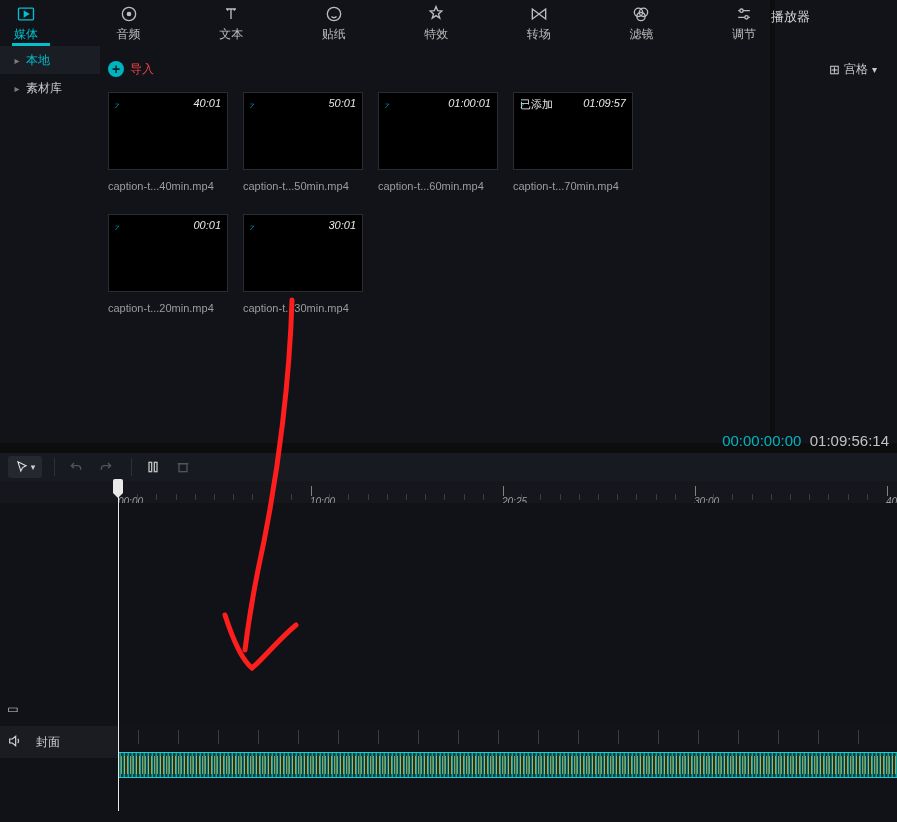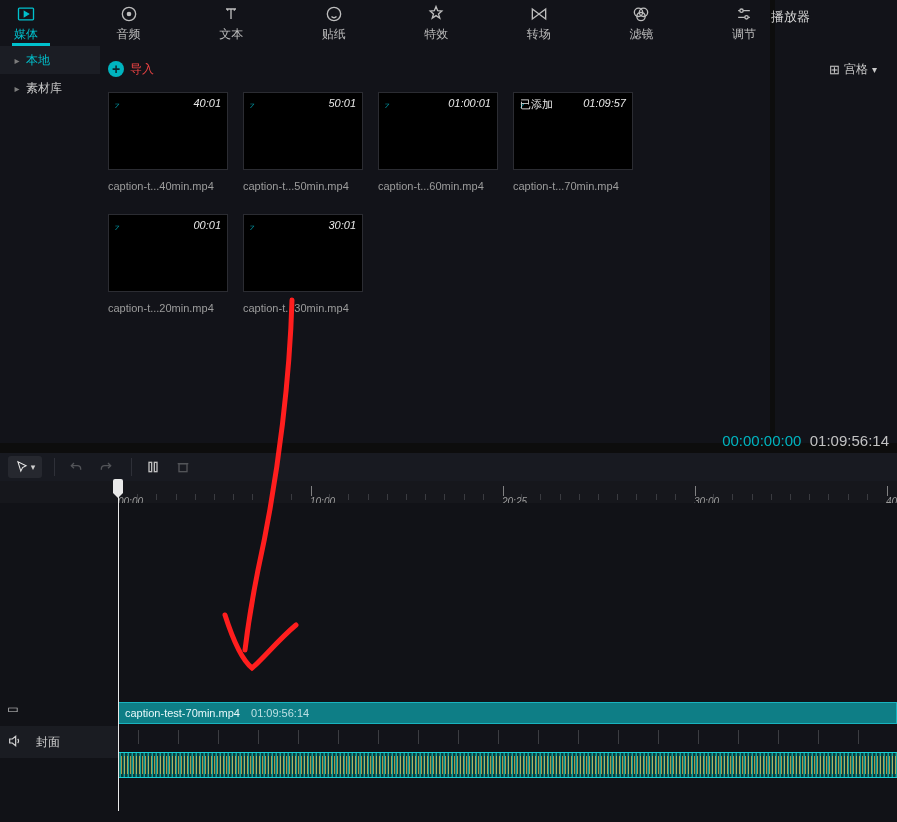--- a/index.html
+++ b/index.html
@@ -331,26 +331,20 @@
         <span class="major">| 40:00</span>
       </div>
     </div>
 
   <div class="playhead" id="playhead" style="left:118px;">
     <div class="playhead-handle"></div>
   </div>
 
   <div class="timeline"></div>
 
-  <div class="track-v">
-    <span class="clip">
-      <span>caption-test-70min.mp4</span>
-      <span class="dur2">01:09:56:14</span>
-    </span>
-  </div>
   <div class="track-s" id="tickstrip">
       <div class="tick" style="left: 20px;"></div>
       <div class="tick" style="left: 60px;"></div>
       <div class="tick" style="left: 100px;"></div>
       <div class="tick" style="left: 140px;"></div>
       <div class="tick" style="left: 180px;"></div>
       <div class="tick" style="left: 220px;"></div>
       <div class="tick" style="left: 260px;"></div>
       <div class="tick" style="left: 300px;"></div>
       <div class="tick" style="left: 340px;"></div>

